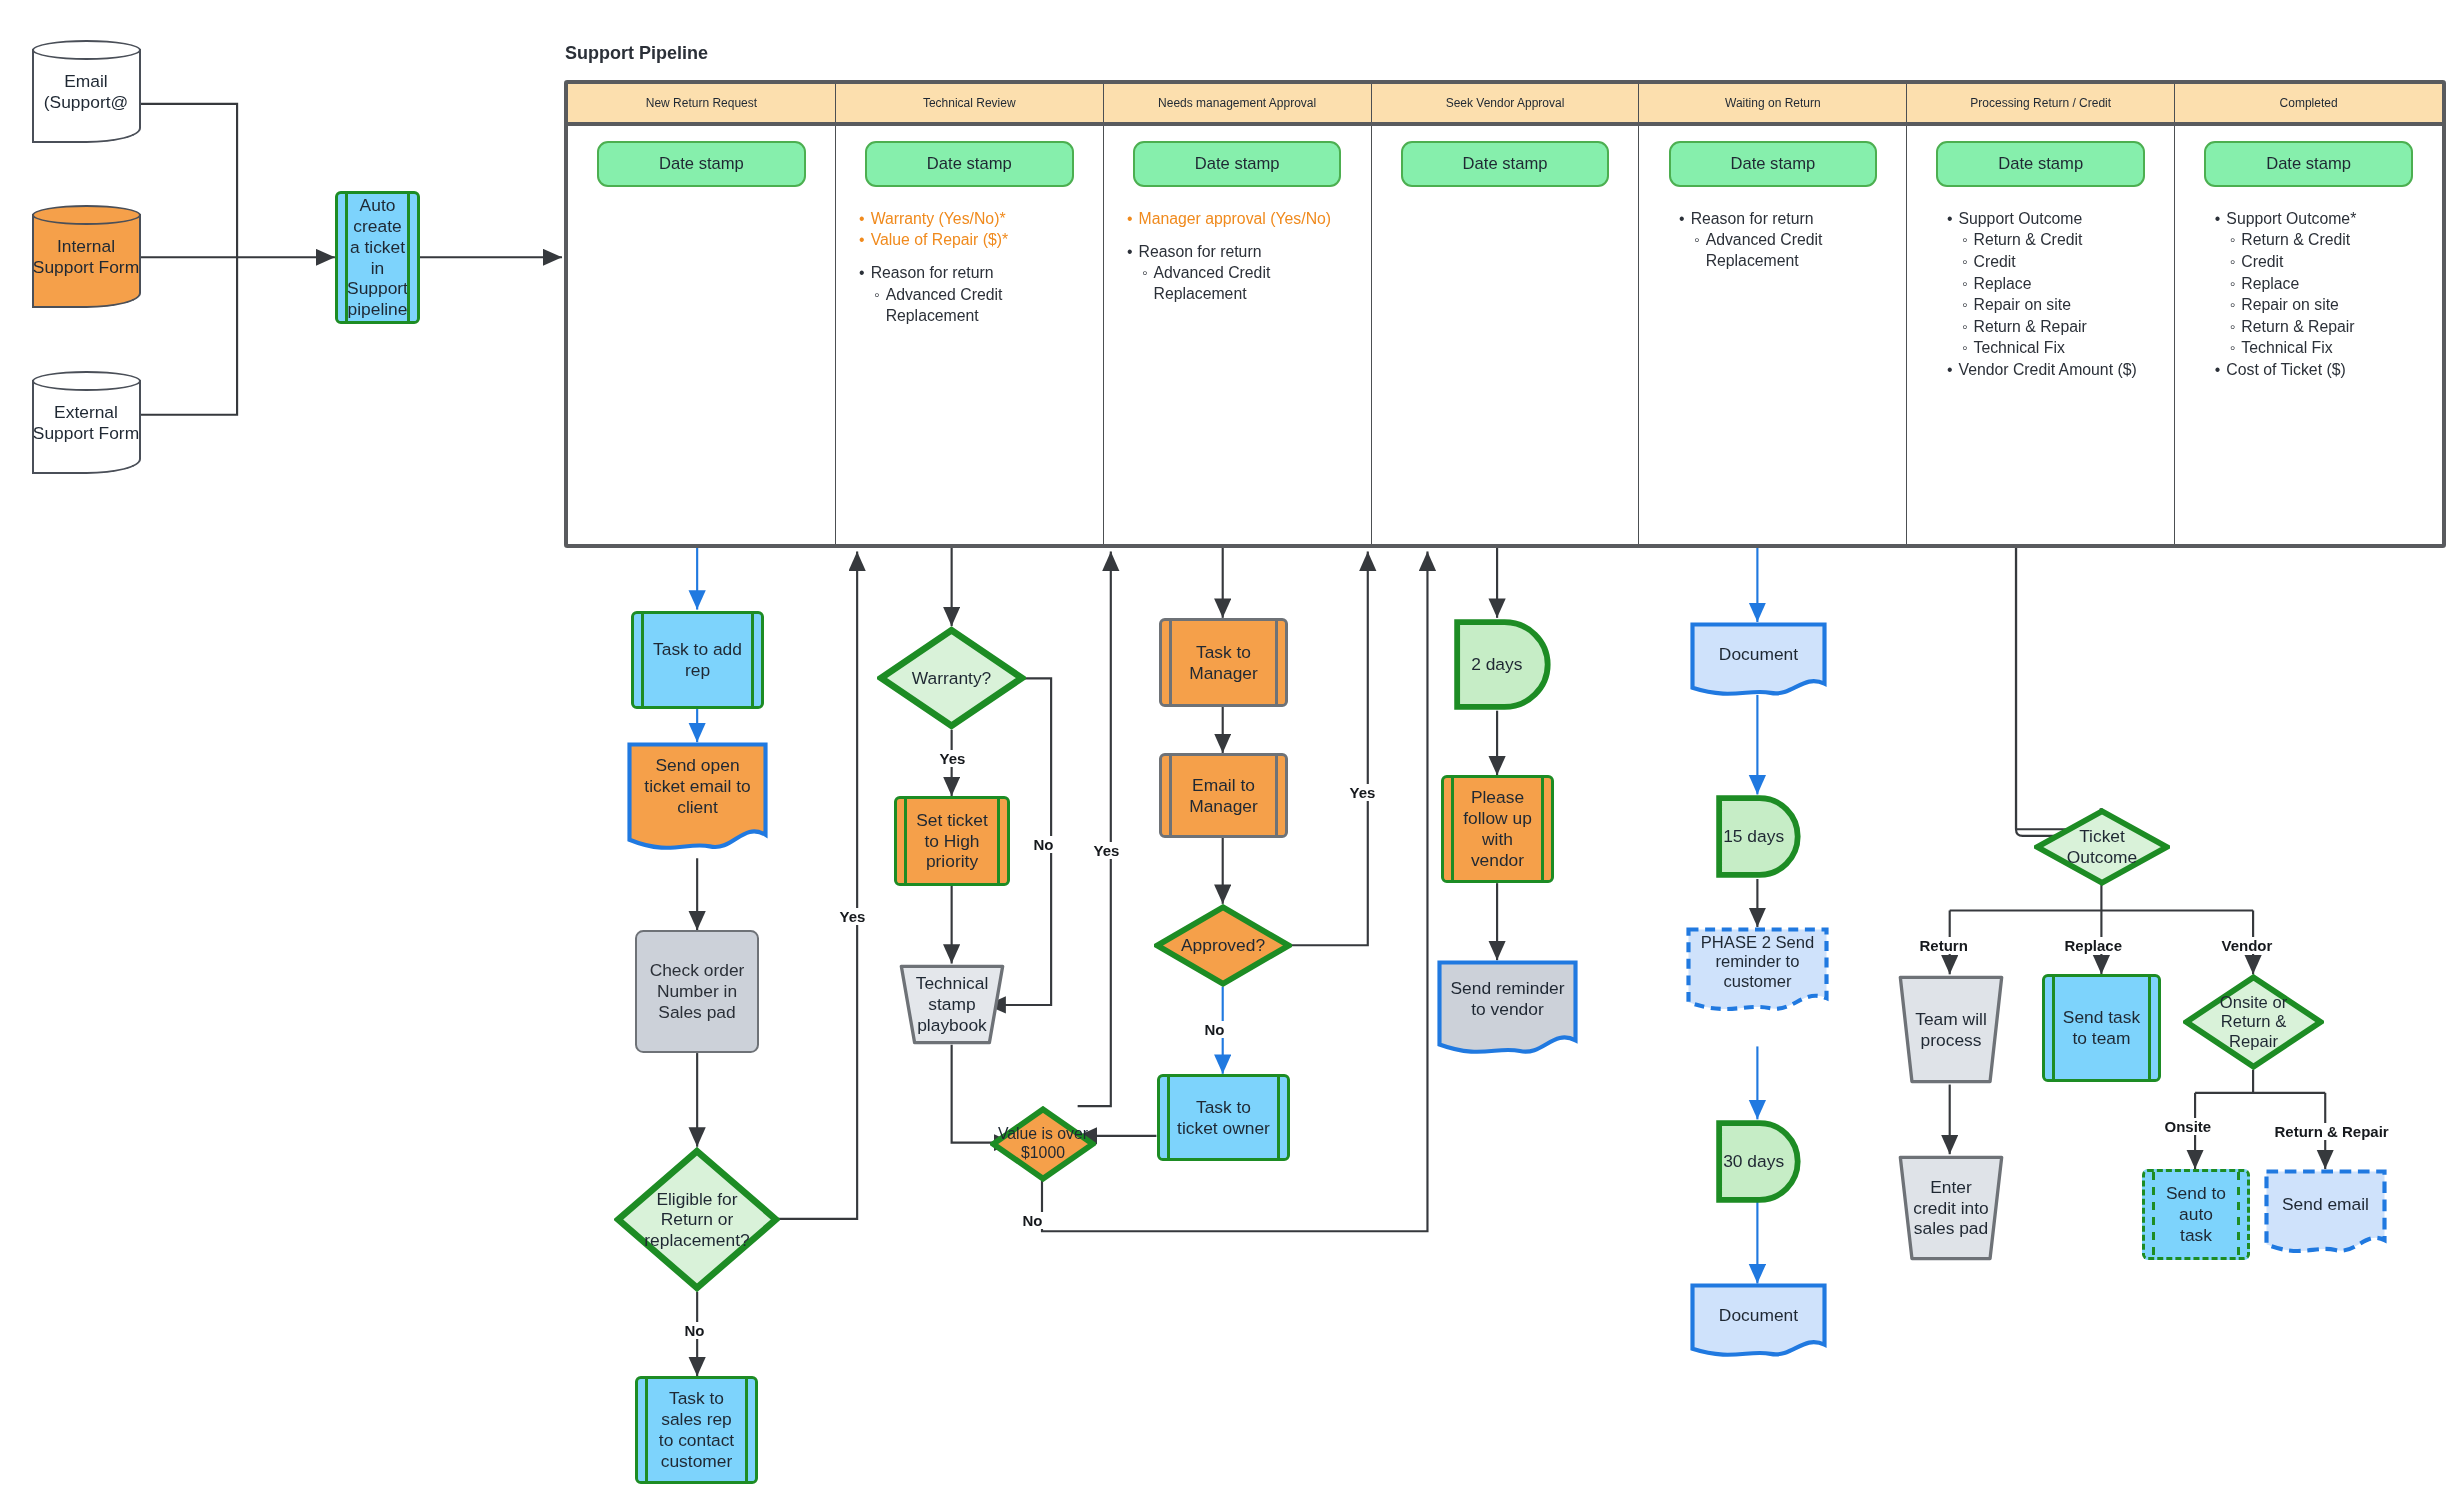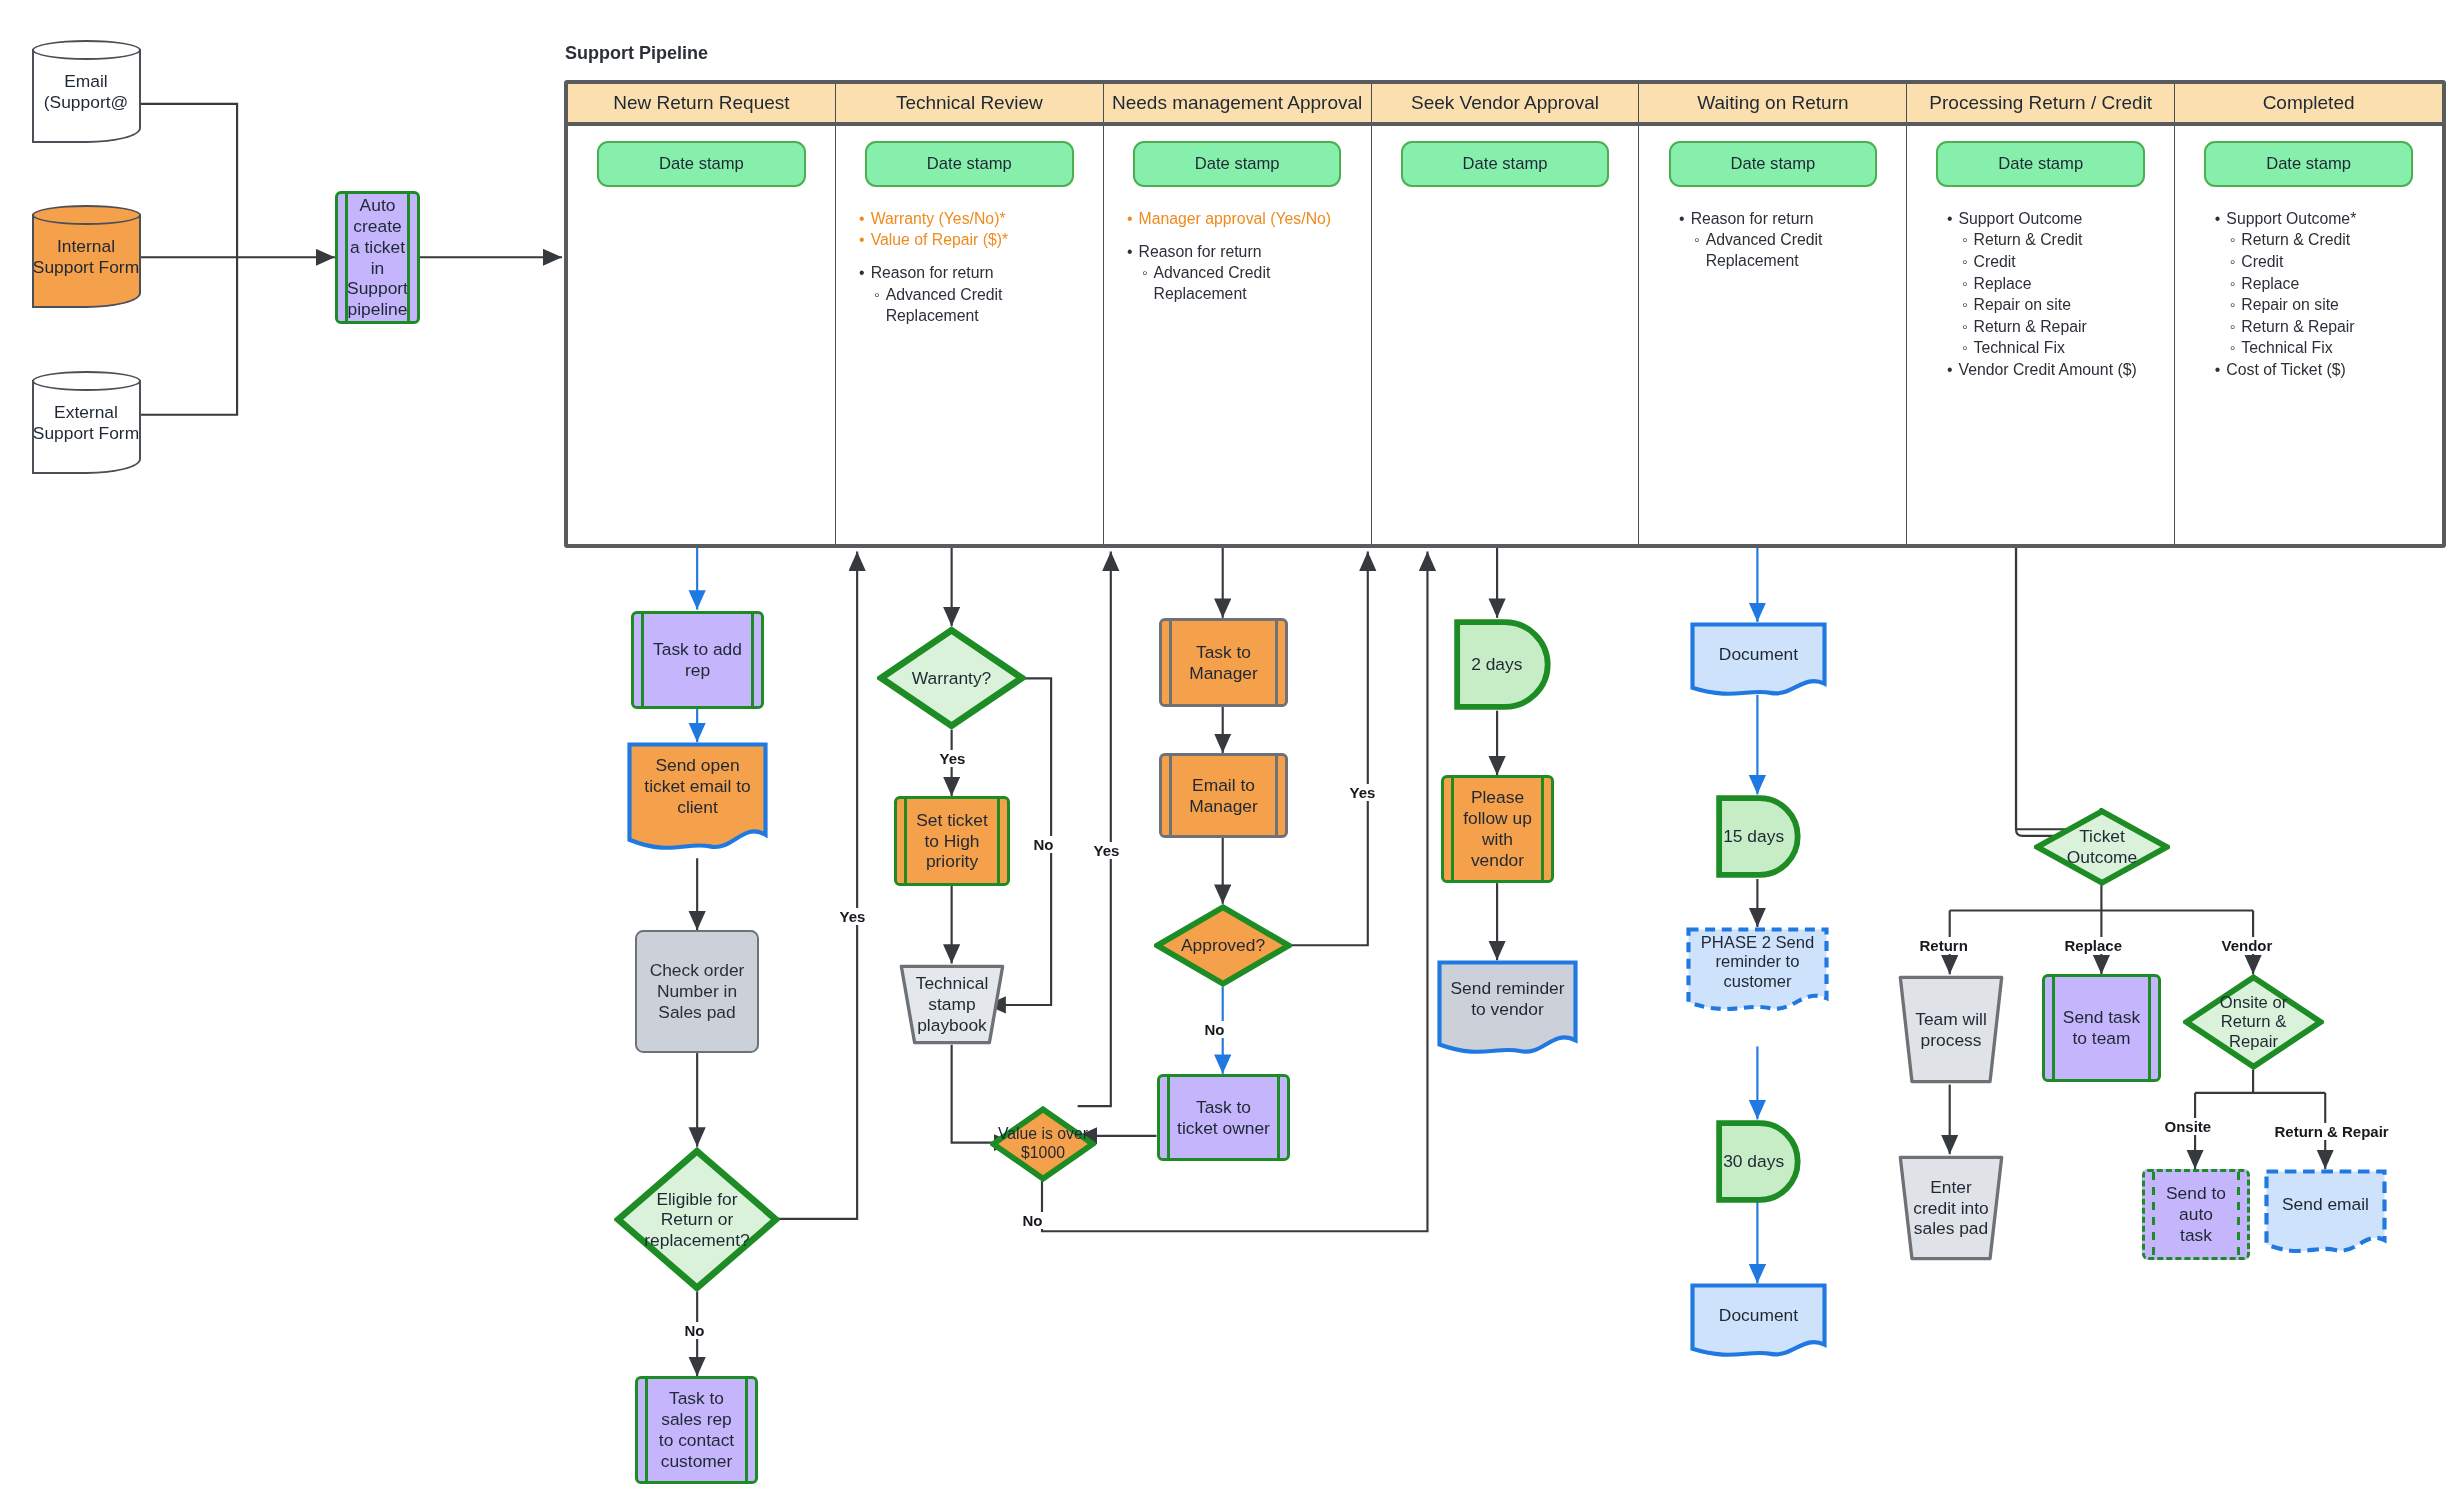--- a/index.html
+++ b/index.html
@@ -11,21 +11,21 @@
   }
   #canvas{position:absolute;left:0;top:0;width:2462px;height:1496px;}
   svg.edges{position:absolute;left:0;top:0;width:2462px;height:1496px;pointer-events:none;}
 
   
   #lane-table{position:absolute;border:4.1px solid #595b5e;background:#fff;
               border-radius:3.3px;box-sizing:border-box;display:flex;flex-direction:column;}
   #lane-head{display:flex;height:38px;background:#fcdfae;border-bottom:4.1px solid #595b5e;}
   #lane-body{display:flex;flex:1;}
   .lane-head-cell{flex:1 1 0;display:flex;align-items:center;justify-content:center;
-      font-size:19px;color:#1f2833;border-right:1.7px solid #4c4f52;box-sizing:border-box;}
+      font-size:12px;color:#1f2833;border-right:1.7px solid #4c4f52;box-sizing:border-box;}
   .lane-head-cell:last-child{border-right:none;}
   .lane-col{flex:1 1 0;border-right:1.7px solid #4c4f52;box-sizing:border-box;
             padding:15px 11.6px 0 11.6px;display:flex;flex-direction:column;align-items:center;}
   .lane-col:last-child{border-right:none;}
   .datestamp{width:calc(100% - 35px);height:46px;border:2.5px solid #4caf50;border-radius:11px;
       background:#86efac;display:flex;align-items:center;justify-content:center;font-size:16.6px;
       box-sizing:border-box;}
   .lane-bullets{margin-top:21.6px;width:100%;font-size:15.8px;line-height:1.32;text-align:left;
       padding-left:11.6px;box-sizing:border-box;color:#2b3038;}
   .lane-bullets.center{padding-left:28px;}
@@ -44,21 +44,21 @@
   .cyl{position:absolute;box-sizing:border-box;}
   .cyl .body{position:absolute;left:0;right:0;top:9px;bottom:0;border:2.5px solid #4a4f58;
      border-top:none;border-radius:0 0 50%/0 0 15px 15px;background:#fff;}
   .cyl .top{position:absolute;left:0;right:0;top:0;height:20px;border:2.5px solid #4a4f58;
      border-radius:50%;background:#fff;box-sizing:border-box;}
   .cyl .label{position:absolute;left:0;right:0;top:0;bottom:0;display:flex;align-items:center;
      justify-content:center;text-align:center;font-size:17.4px;line-height:1.18;color:#1f2833;}
   .cyl.orange .body,.cyl.orange .top{background:#f5a04a;}
 
   
-  .predef{border:3.3px solid #1d8c24;border-radius:5.8px;background:#c4b5fd;position:absolute;
+  .predef{border:3.3px solid #1d8c24;border-radius:5.8px;background:#7dd3fc;position:absolute;
      box-sizing:border-box;}
   .predef::before,.predef::after{content:"";position:absolute;top:0;bottom:0;width:3.3px;
      background:#1d8c24;}
   .predef::before{left:6.6px;} .predef::after{right:6.6px;}
   .predef .lbl{position:absolute;left:16.6px;right:16.6px;top:0;bottom:0;display:flex;
      align-items:center;justify-content:center;text-align:center;font-size:17.4px;
      line-height:1.2;color:#1f2833;}
   .predef.orange{background:#f5a04a;}
   .predef.greyb{border-color:#6e7277;background:#f5a04a;}
   .predef.greyb::before,.predef.greyb::after{background:#6e7277;}

